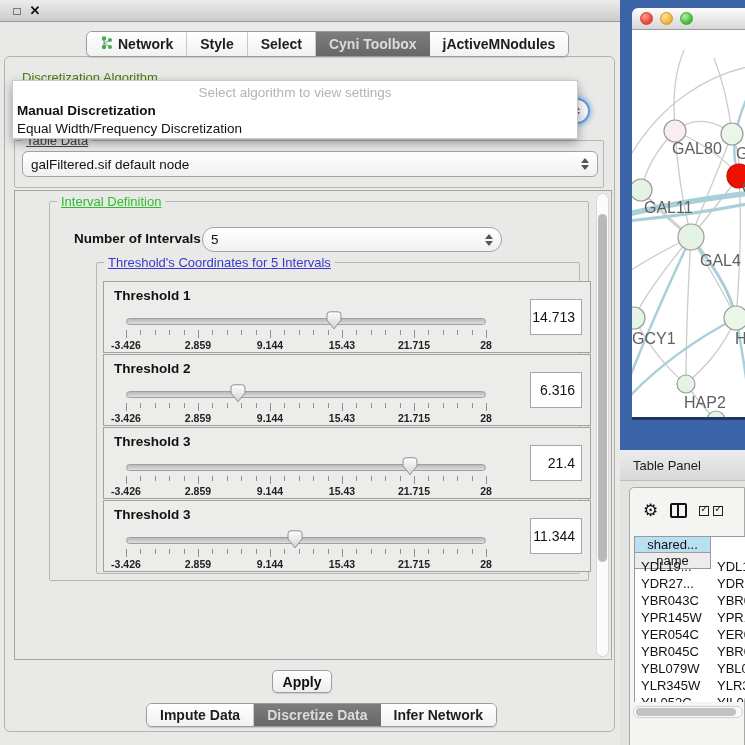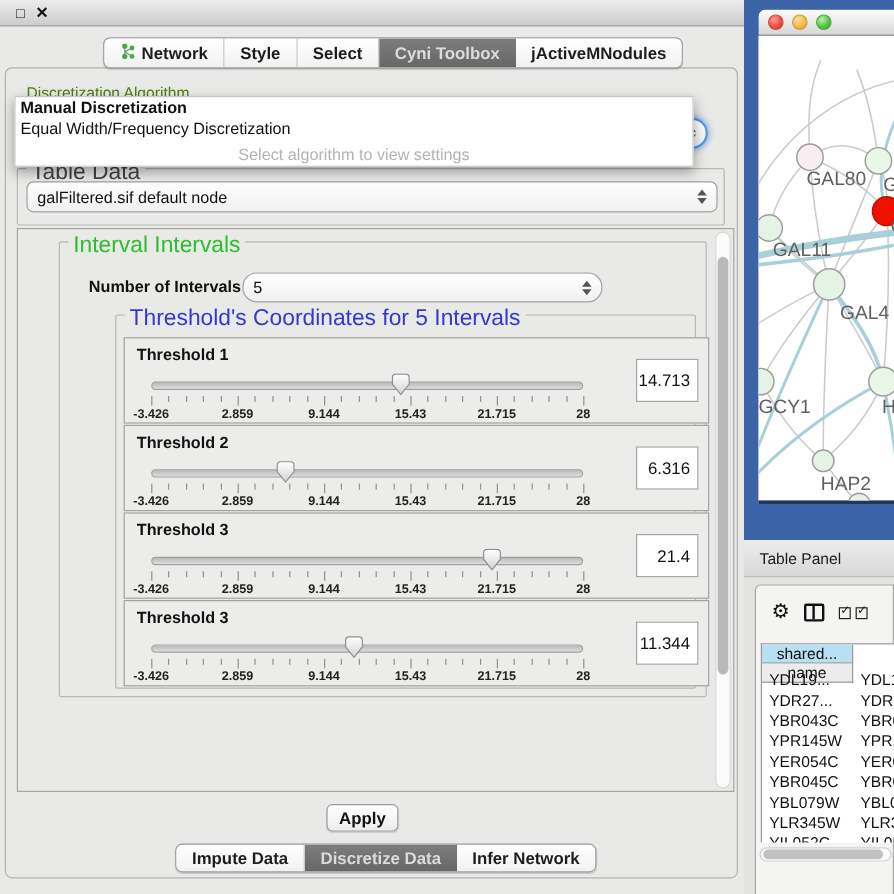--- a/index.html
+++ b/index.html
@@ -27,21 +27,21 @@
   #bottom-tabs { left:146px; top:703px; height:24px; }
   .tab { display:flex; align-items:center; gap:5px; padding:0 13px; font-size:14px; font-weight:bold;
     color:#1d1d1d; background:linear-gradient(#ffffff,#f1f1f1); white-space:nowrap; cursor:default; }
   .tab + .tab { border-left:1px solid #c9c9c9; }
   .tab.selected { background:linear-gradient(#7d7d7d,#676767); color:#dcdcdc; }
   .tab.selected + .tab { border-left:none; }
 
   
   .titled { position:absolute; border:1px solid #b6b6b4; border-radius:2px; }
   .titled > .t-label { position:absolute; top:-8px; left:7px; background:inherit; padding:0 4px;
-    font-size:19px; white-space:nowrap; }
+    font-size:13px; white-space:nowrap;text-decoration:underline; }
   .lbl-gray  { color:#9a9a9a; }
   .lbl-green { color:#2dbe2d; }
   .lbl-blue  { color:#3838cf; }
 
   
   .combo { position:absolute; display:flex; align-items:center; border:1px solid #a3a3a3;
     background:linear-gradient(#ffffff,#f0f0f0); font-size:13.5px; color:#111; padding:0 8px; }
   .combo .cval { flex:1; }
   .spin { display:flex; flex-direction:column; gap:2px; align-items:center; margin-left:6px; }
   .spin i { width:0; height:0; border-left:4px solid transparent; border-right:4px solid transparent; }
@@ -189,41 +189,41 @@
     <div id="discretization-label">Discretization Algorithm</div>
     <div id="algo-combo" class="combo">
       <span class="cval"></span>
       <span class="spin">
           <i class="up"></i>
           <i class="dn"></i>
         </span>
     </div>
 
     <div id="algo-popup">
+      <div id="algo-prompt">Select algorithm to view settings</div>
       <div id="algo-options">
           <div class="algo-opt hl">Manual Discretization</div>
           <div class="algo-opt">Equal Width/Frequency Discretization</div>
         </div>
-      <div id="algo-prompt">Select algorithm to view settings</div>
     </div>
 
     <div id="tabledata-box" class="titled">
       <span class="t-label lbl-gray" style="color:#444">Table Data</span>
     </div>
     <div id="tabledata-combo" class="combo">
       <span class="cval">galFiltered.sif default node</span>
       <span class="spin">
           <i class="up"></i>
           <i class="dn"></i>
         </span>
     </div>
 
     <div id="scroll-panel">
       <div id="interval-box" class="titled">
-        <span class="t-label lbl-green">Interval Intervals</span>
+        <span class="t-label lbl-green">Interval Definition</span>
         <span id="noi-label">Number of Intervals</span>
         <div id="noi-combo" class="combo">
           <span class="cval">5</span>
           <span class="spin">
               <i class="up"></i>
               <i class="dn"></i>
             </span>
         </div>
         <div id="thresh-box" class="titled">
           <span class="t-label lbl-blue">Threshold's Coordinates for 5 Intervals</span>

